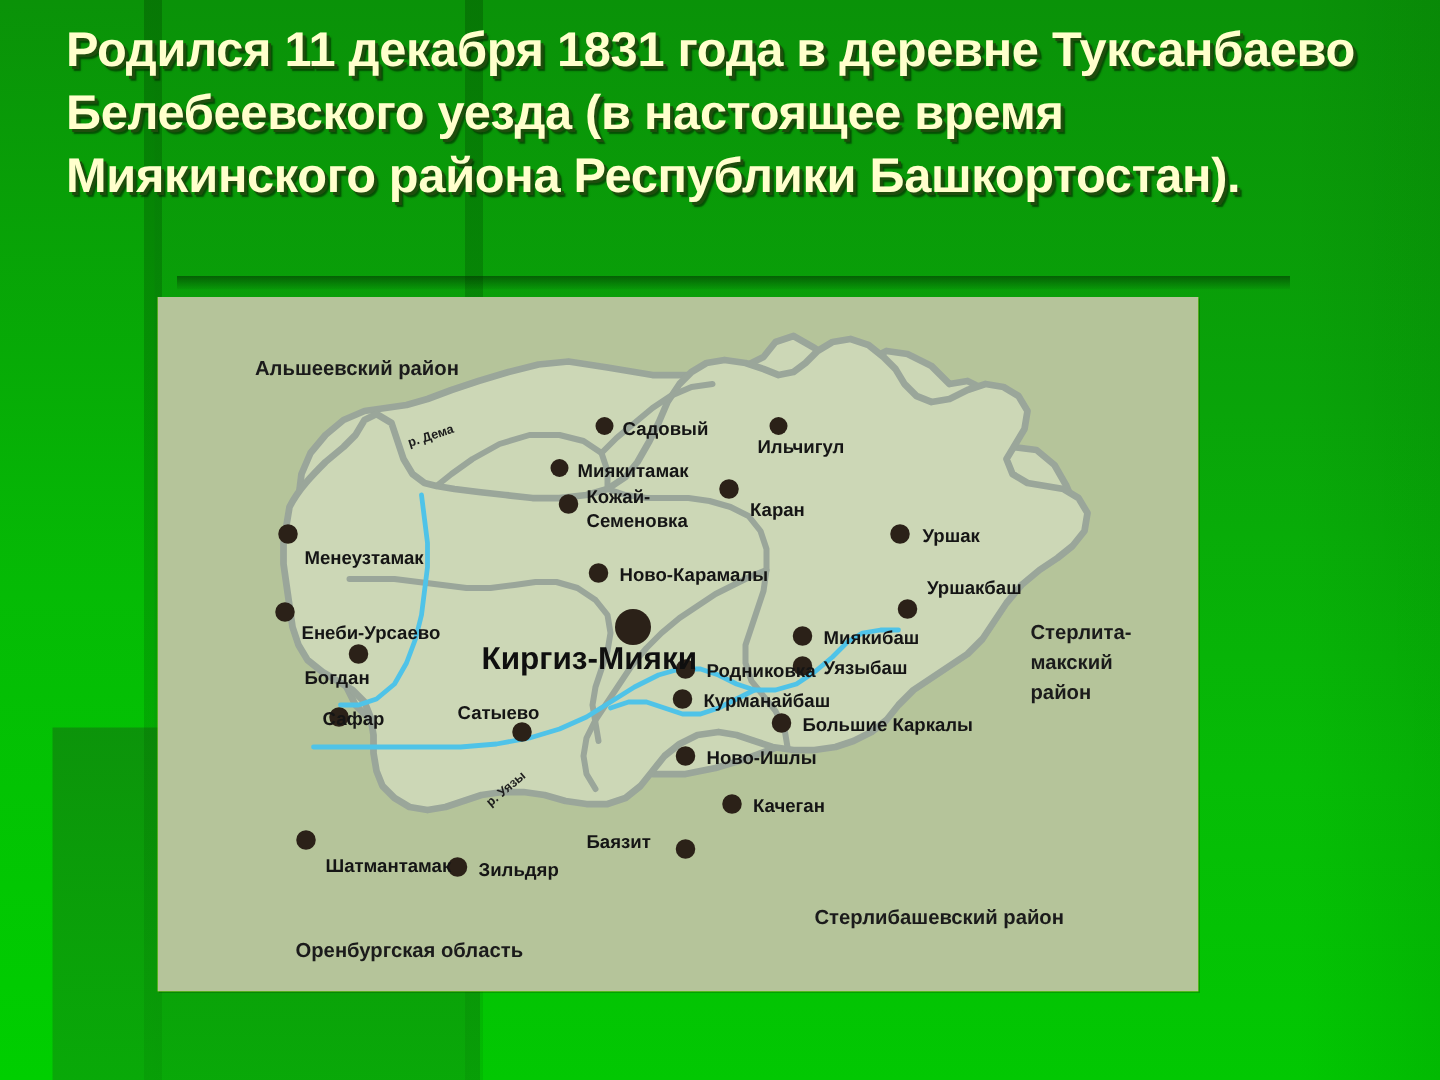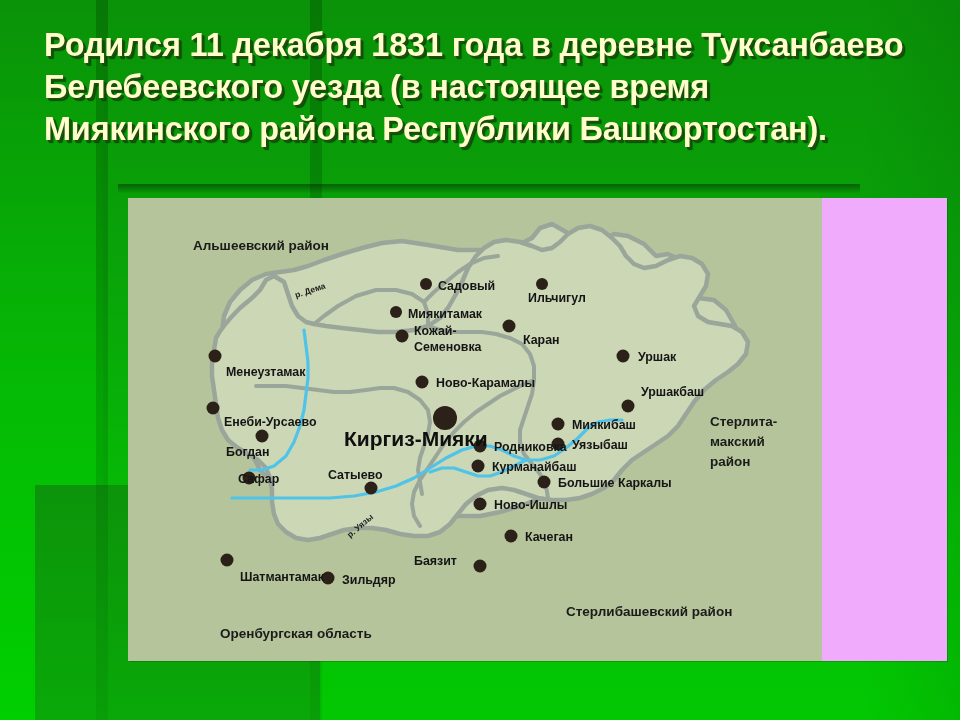--- a/index.html
+++ b/index.html
@@ -57,31 +57,30 @@
     width: 880px;
     font-size: 32.5px;
     font-weight: bold;
     line-height: 42px;
     color: #FFFFCC;
     letter-spacing: -0.2px;
     text-shadow:
         2px 2px 0 #1f4d0d,
         3px 3px 1px rgba(0,40,0,.65);
     white-space: pre-line;
-    margin-top: 12px;
   }
 
   
   #map-figure {
     position: absolute;
-    left: 128px;
+    left: 105px;
     top: 198px;
-    width: 819px;
+    width: 694px;
     height: 463px;
-    background: #f0abfc;
+    background: #84cc16;
     box-shadow: 1px 1px 0 rgba(0,50,0,.25);
     overflow: hidden;
   }
   #map-figure svg { display: block; }
 
   .region-label {
     font-family: "Liberation Sans", sans-serif;
     font-size: 13.5px;
     font-weight: bold;
     fill: #1b1b1b;

